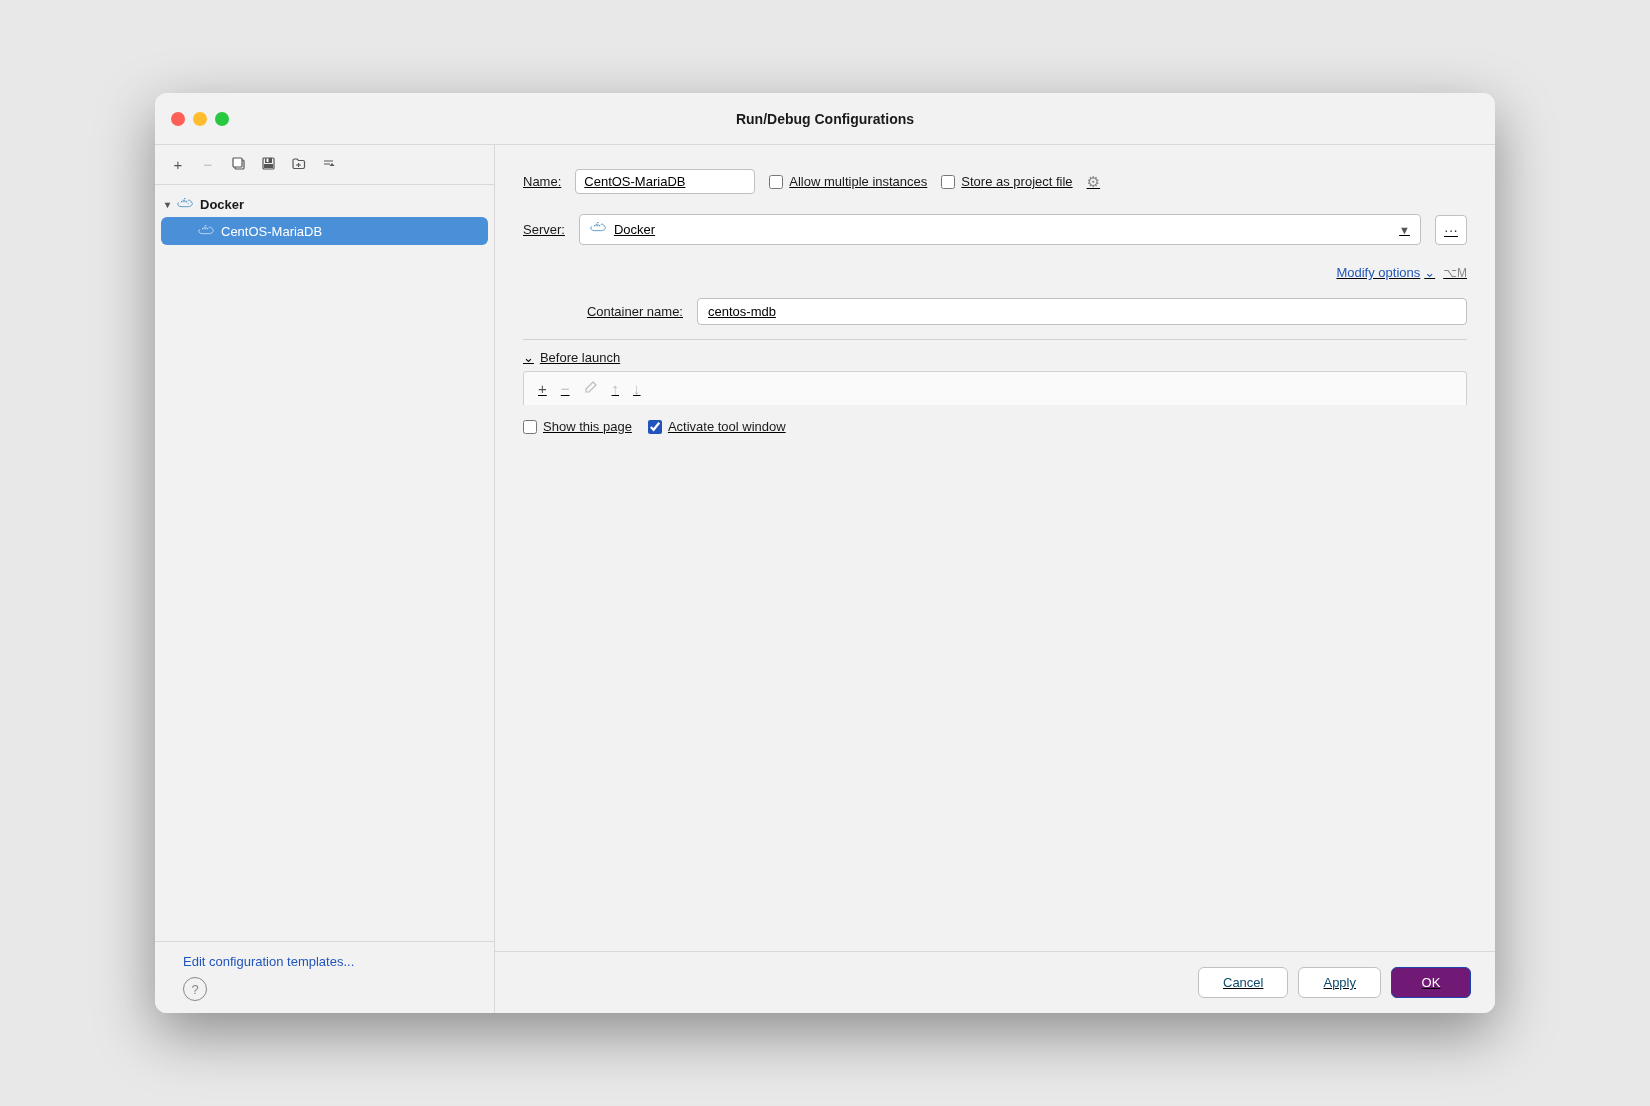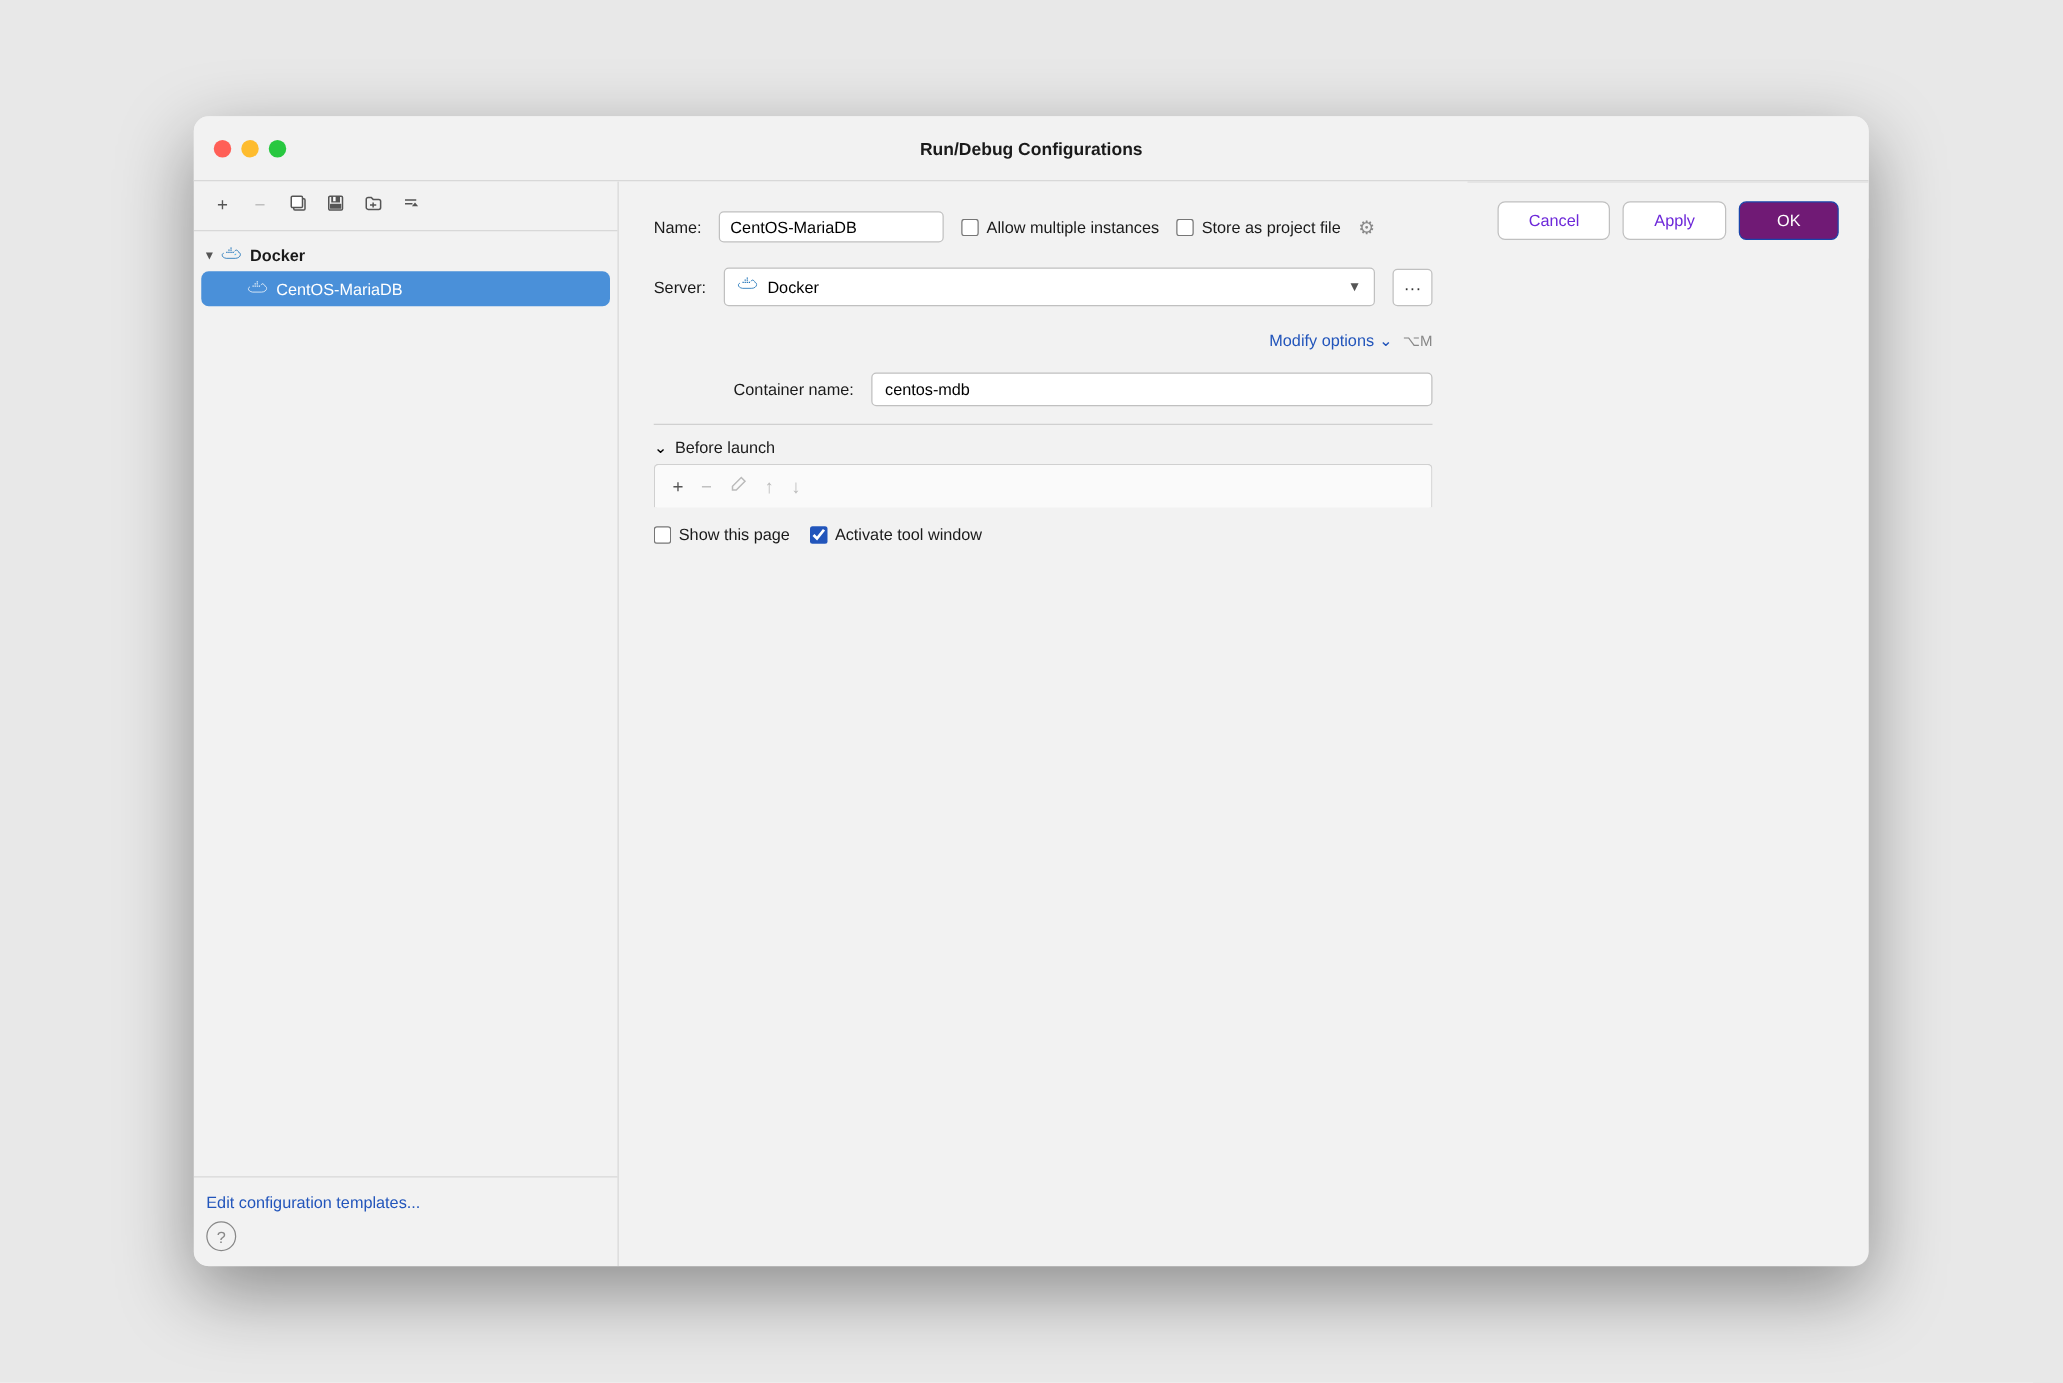--- a/index.html
+++ b/index.html
@@ -125,21 +125,21 @@
       gap: 6px;
       cursor: pointer;
       border-radius: 6px;
       margin: 0 6px;
     }
     .tree-item.selected {
       background: #4a90d9;
       color: white;
     }
     .sidebar-bottom {
-      padding: 12px 10px;
+      padding: 12px 28px;
       border-top: 1px solid #d8d8d8;
       margin-top: 12px;
     }
     .edit-templates-link {
       color: #2255bb;
       text-decoration: none;
       font-size: 13px;
       cursor: pointer;
     }
     .sidebar-question {
@@ -152,22 +152,23 @@
       justify-content: center;
       color: #888;
       font-size: 13px;
       cursor: pointer;
       margin-top: 8px;
     }
     
     .main-panel {
       flex: 1;
       display: flex;
-      flex-direction: row;
+      flex-direction: column;
       overflow: hidden;
+      text-decoration: underline;
     }
     .config-content {
       flex: 1;
       overflow-y: auto;
       padding: 24px 28px;
     }
     
     .name-row {
       display: flex;
       align-items: center;
@@ -359,21 +360,21 @@
       gap: 10px;
       flex-shrink: 0;
     }
     .footer-btn {
       padding: 7px 24px;
       border-radius: 6px;
       font-size: 13px;
       cursor: pointer;
       border: 1px solid #c0c0c0;
       background: white;
-      color: #6d28d9;
+      color: #0c4a6e;
       min-width: 80px;
       text-align: center;
     }
     .footer-btn.primary {
       background: #701a75;
       color: white;
       border-color: #1a44aa;
     }
     
     .docker-whale {

